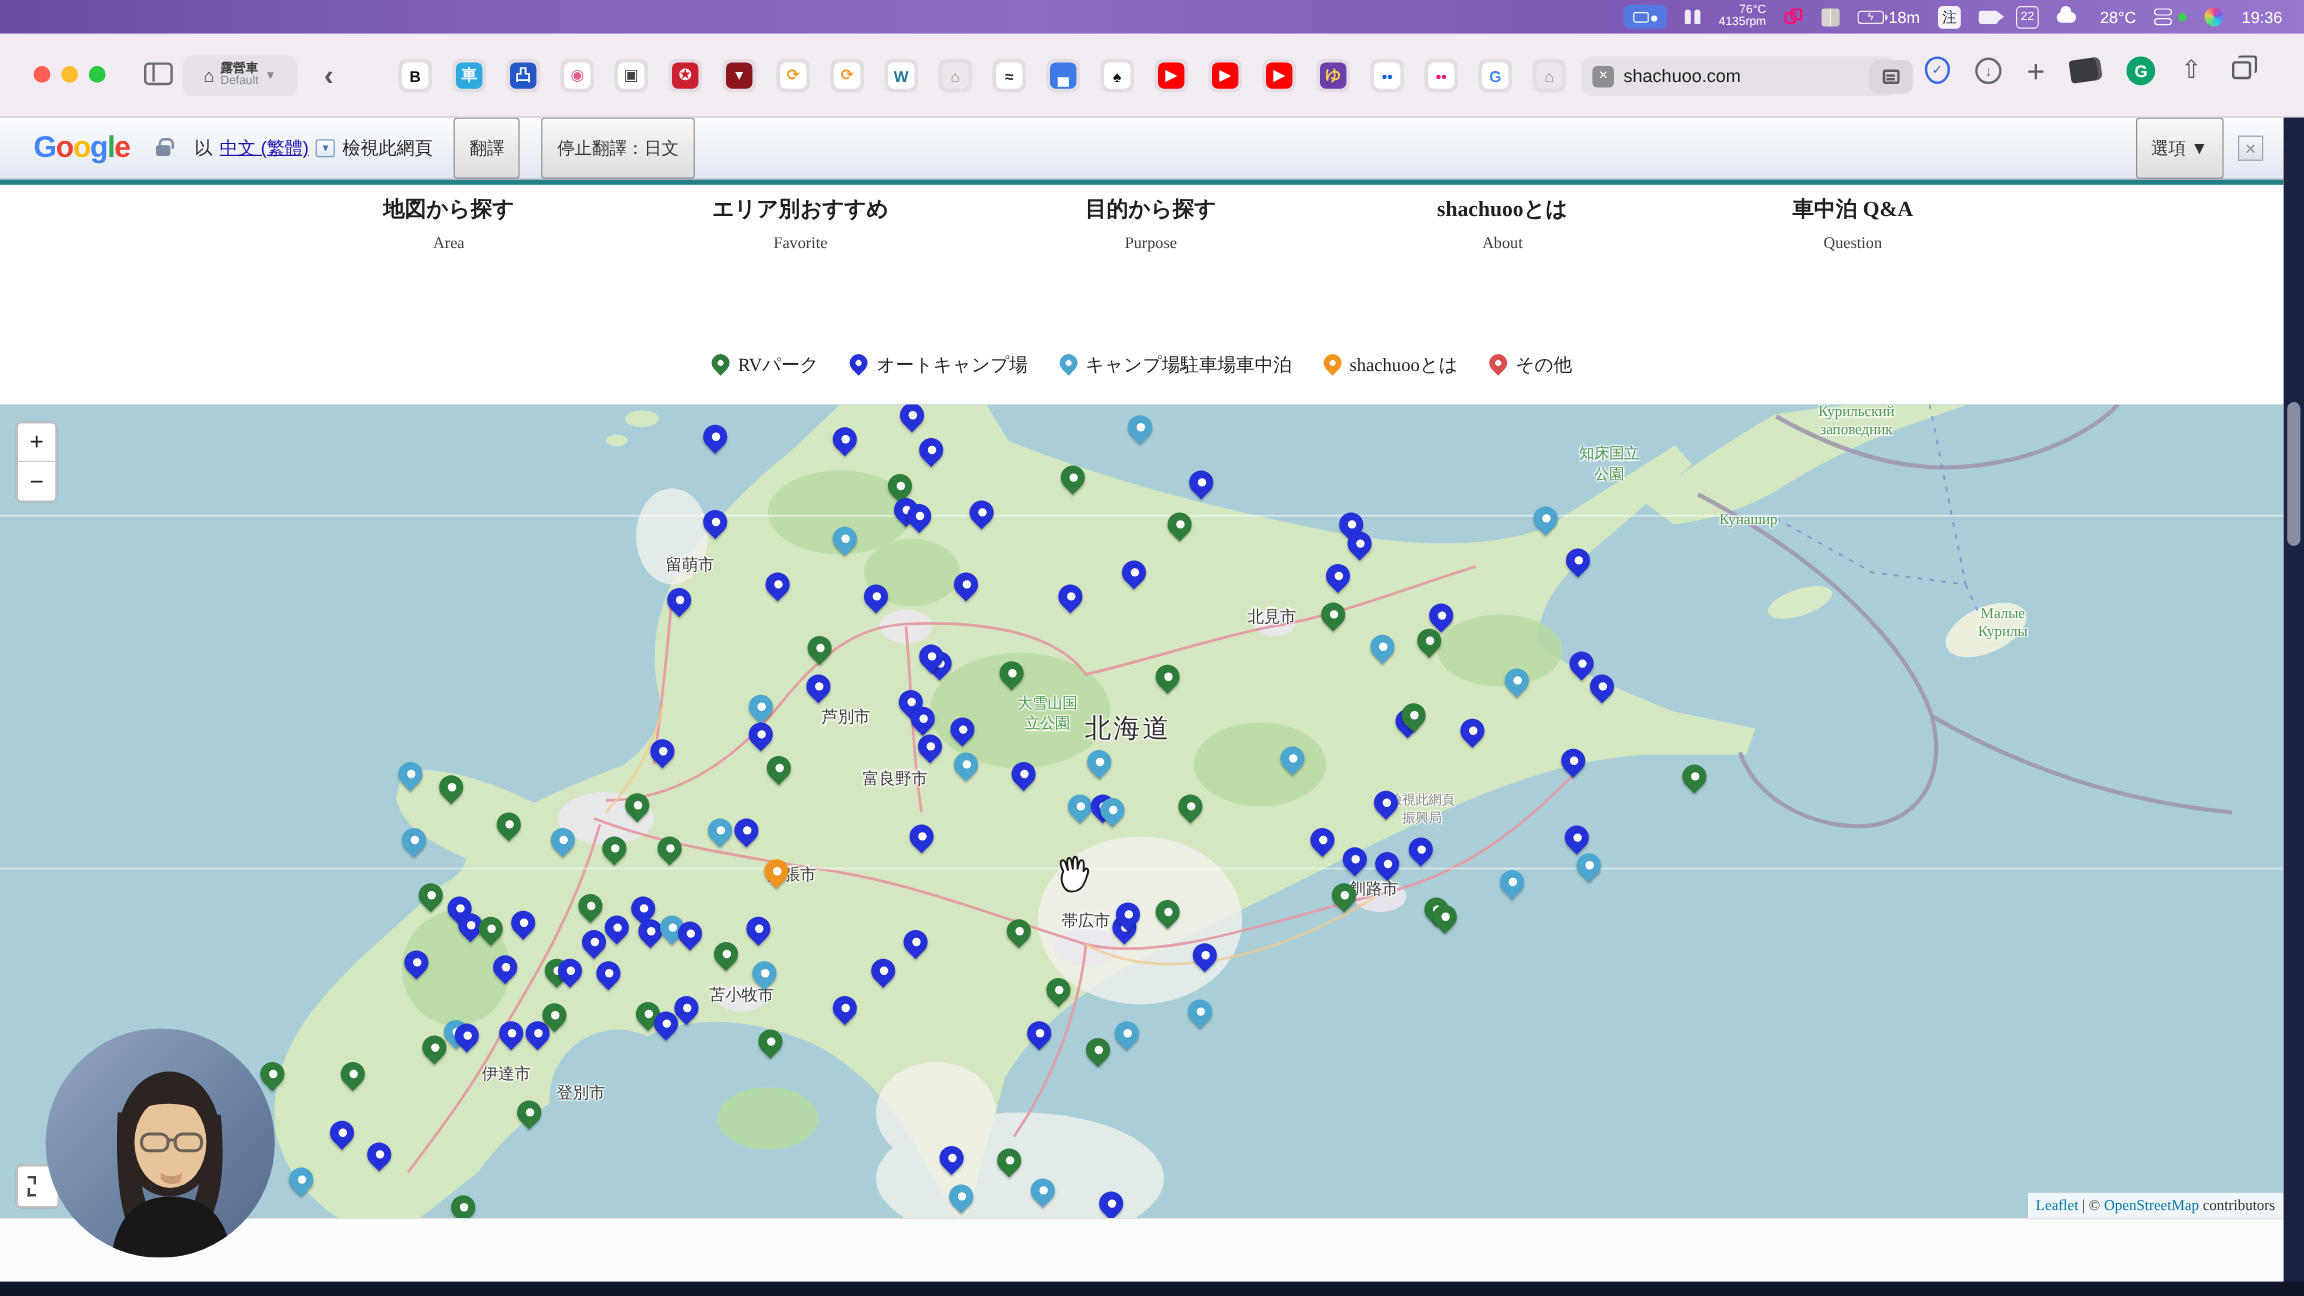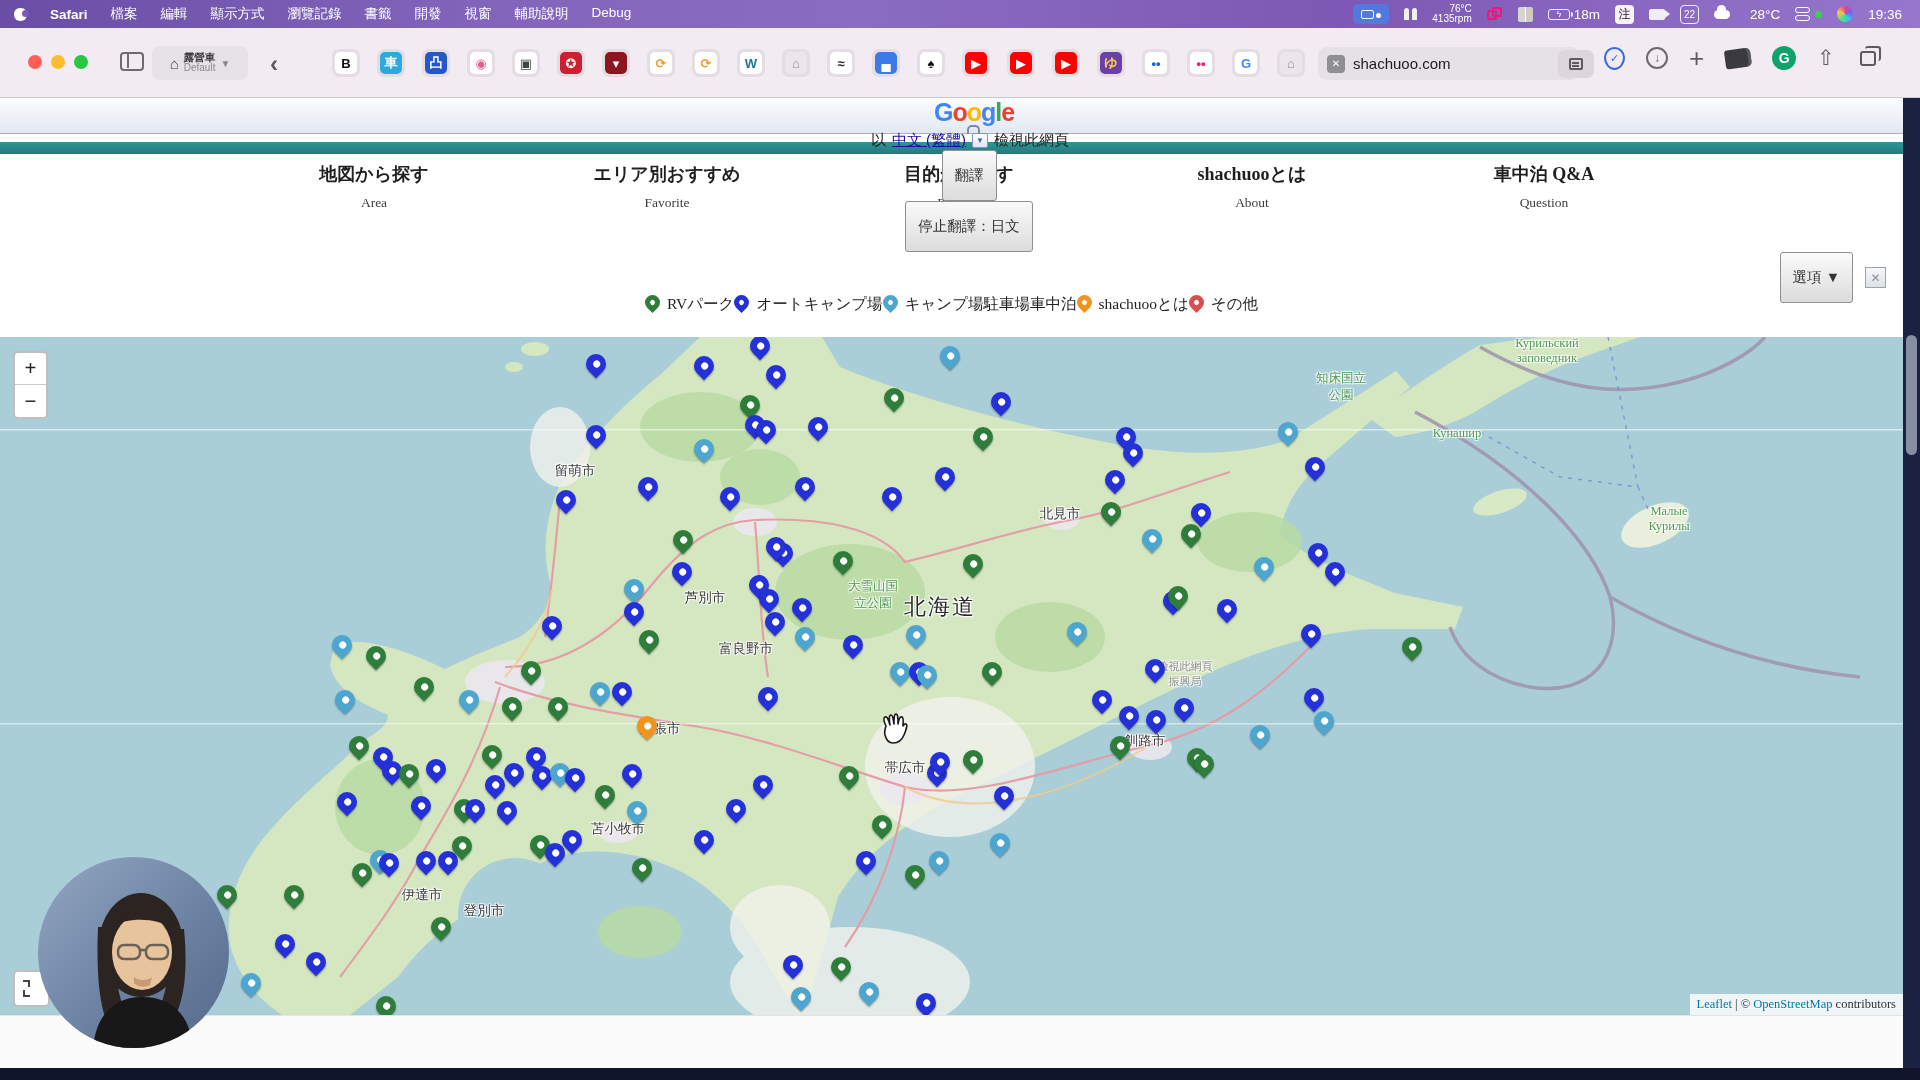--- a/index.html
+++ b/index.html
@@ -69,40 +69,40 @@
   .shield { width:21px; height:23px; border:2px solid #3a6ae0; border-radius:50% 50% 50% 50% / 45% 45% 55% 55%; color:#3a6ae0; font-size:11px; display:flex; align-items:center; justify-content:center; font-weight:bold; }
   .dl { width:22px; height:22px; border:2px solid #6a6a6e; border-radius:50%; color:#6a6a6e; font-size:12px; display:flex; align-items:center; justify-content:center; font-weight:bold; }
   .plusbtn { font-size:26px; color:#5c5c60; line-height:22px; }
   .wallet { width:26px; height:19px; background:#3a3a40; border-radius:3px 5px 5px 3px; box-shadow:inset -3px 0 0 #5a5a62; transform:rotate(-8deg); }
   .grammarly { width:24px; height:24px; background:#0fa36b; border-radius:50%; color:#fff; font-weight:bold; font-size:14px; display:flex; align-items:center; justify-content:center; }
   .sharebtn { font-size:21px; color:#5c5c60; }
   .tabsbtn { width:16px; height:15px; border:2px solid #5c5c60; border-radius:3px; position:relative; margin-left:4px; }
   .tabsbtn::after { content:""; position:absolute; left:3px; top:-7px; width:14px; height:13px; border:2px solid #5c5c60; border-radius:3px; border-left:none; border-bottom:none; }
 
   
-  #gtbar { position:absolute; left:0; top:98px; width:1920px; height:36px; background:linear-gradient(#fbfdff,#e2e8f1); border-bottom:1px solid #a8b2c2; display:flex; align-items:center; z-index:48;flex-direction:column; }
+  #gtbar { position:absolute; left:0; top:98px; width:1920px; height:52px; background:linear-gradient(#fbfdff,#e2e8f1); border-bottom:1px solid #a8b2c2; display:flex; align-items:center; z-index:48; }
   .glogo { margin-left:28px; font-size:25px; font-weight:bold; letter-spacing:-1px; }
   .lock { width:12px; height:9px; background:#7d8ba1; border-radius:2px; position:relative; margin:4px 0 0 22px; }
   .lock::before { content:""; position:absolute; left:1.5px; top:-6px; width:9px; height:7px; border:2px solid #7d8ba1; border-bottom:none; border-radius:5px 5px 0 0; }
   .gttext { margin-left:20px; font-size:15px; color:#222; display:flex; align-items:center; gap:6px; }
   .gtlink { color:#1a0dab; text-decoration:underline; }
   .gtdrop { width:16px; height:15px; border:1px solid #7a9ac9; border-radius:2px; background:linear-gradient(#fff,#dfe8f5); color:#3a6ab0; font-size:8px; display:flex; align-items:center; justify-content:center; }
   .gtbtn { margin-left:18px; font-size:14.5px; color:#333; background:linear-gradient(#fafafa,#dcdcdc); border:1px solid #8f8f8f; border-radius:3px; padding:15px 12px; white-space:nowrap; }
   .gtright { margin-left:auto; display:flex; align-items:center; gap:12px; padding-right:34px; }
   .gtclose { width:21px; height:21px; border:1px solid #9aa2ae; background:linear-gradient(#f6f8fa,#dde2e8); color:#8a929e; font-size:12px; display:flex; align-items:center; justify-content:center; }
 
   
   #page { position:absolute; left:0; top:134px; width:1903px; height:934px; background:#fff; overflow:hidden;font-family:Liberation Serif, serif; }
   #tealband { position:absolute; left:0; top:8px; width:1903px; height:12px; background:linear-gradient(#2f9595,#227b7d); }
   .navrow { position:absolute; top:28px; left:0; width:1903px; }
   .navitem { position:absolute; transform:translateX(-50%); text-align:center; cursor:pointer; }
   .navjp { font-size:18px; font-weight:bold; color:#1f1f1f; white-space:nowrap; }
   .naven { font-size:13.5px; color:#3d3d3d; margin-top:9px; }
   #areatitle { position:absolute; top:88px; left:0; width:1903px; text-align:center; font-size:29px; font-weight:bold; color:#3a9ba1; letter-spacing:9px; }
-  #legend { position:absolute; top:160px; left:0; width:1903px; display:flex; justify-content:center; align-items:center; }
+  #legend { position:absolute; top:160px; left:0; width:1903px; display:flex; justify-content:center; gap:26px; align-items:center; }
   .lgitem { display:flex; align-items:center; gap:7px; font-size:15.5px; color:#1f1f1f; }
   .lgpin { width:15px; height:15px; border-radius:50% 50% 50% 0; transform:rotate(-45deg); position:relative; margin-top:-4px; }
   .lgpin::after { content:""; position:absolute; left:5px; top:5px; width:5px; height:5px; background:#fff; border-radius:50%; }
 
   
   #map { position:absolute; left:0; top:203px; width:1903px; height:678px; background:#a9ced8; overflow:hidden; }
   #mapsvg { position:absolute; left:0; top:0; }
   .zoomctl { position:absolute; left:13px; top:14px; width:35px; background:#fff; border:2px solid rgba(0,0,0,.25); border-radius:5px; overflow:hidden; z-index:5; }
   .zoomctl div { height:32px; display:flex; align-items:center; justify-content:center; font-size:21px; font-weight:bold; color:#222; }
   .zoomctl div:first-child { border-bottom:1px solid #ccc; }
@@ -134,35 +134,20 @@
   #footer { position:absolute; left:0; top:1015px; width:1903px; height:53px; background:#fbfbfb; border-top:1px solid #e3e3e3; z-index:3; }
   #bottomedge { position:absolute; left:0; top:1068px; width:1920px; height:12px; background:#10152b; z-index:70; }
   #scrollcol { position:absolute; left:1903px; top:98px; width:17px; height:982px; background:#1b2140; z-index:55; }
   #scrollthumb { position:absolute; left:3px; top:237px; width:11px; height:120px; background:#878da2; border-radius:6px; }
   #cursor { position:absolute; left:878px; top:710px; z-index:80; }
 </style>
 </head>
 <body>
 
 <div id="menubar">
-  <div class="mb-left">
-    <span class="apple"></span>
-    <span class="mb-item mb-app">Safari</span>
-    <span style="display:flex;gap:23px;">
-        <span class="mb-item">檔案</span>
-        <span class="mb-item">編輯</span>
-        <span class="mb-item">顯示方式</span>
-        <span class="mb-item">瀏覽記錄</span>
-        <span class="mb-item">書籤</span>
-        <span class="mb-item">開發</span>
-        <span class="mb-item">視窗</span>
-        <span class="mb-item">輔助說明</span>
-        <span class="mb-item">Debug</span>
-      </span>
-  </div>
   <div class="mb-right">
     <span class="chip-mirror">
         <i></i>
         <b></b>
       </span>
     <span class="airpods">
         <i></i>
         <i></i>
       </span>
     <span class="tempblock">

